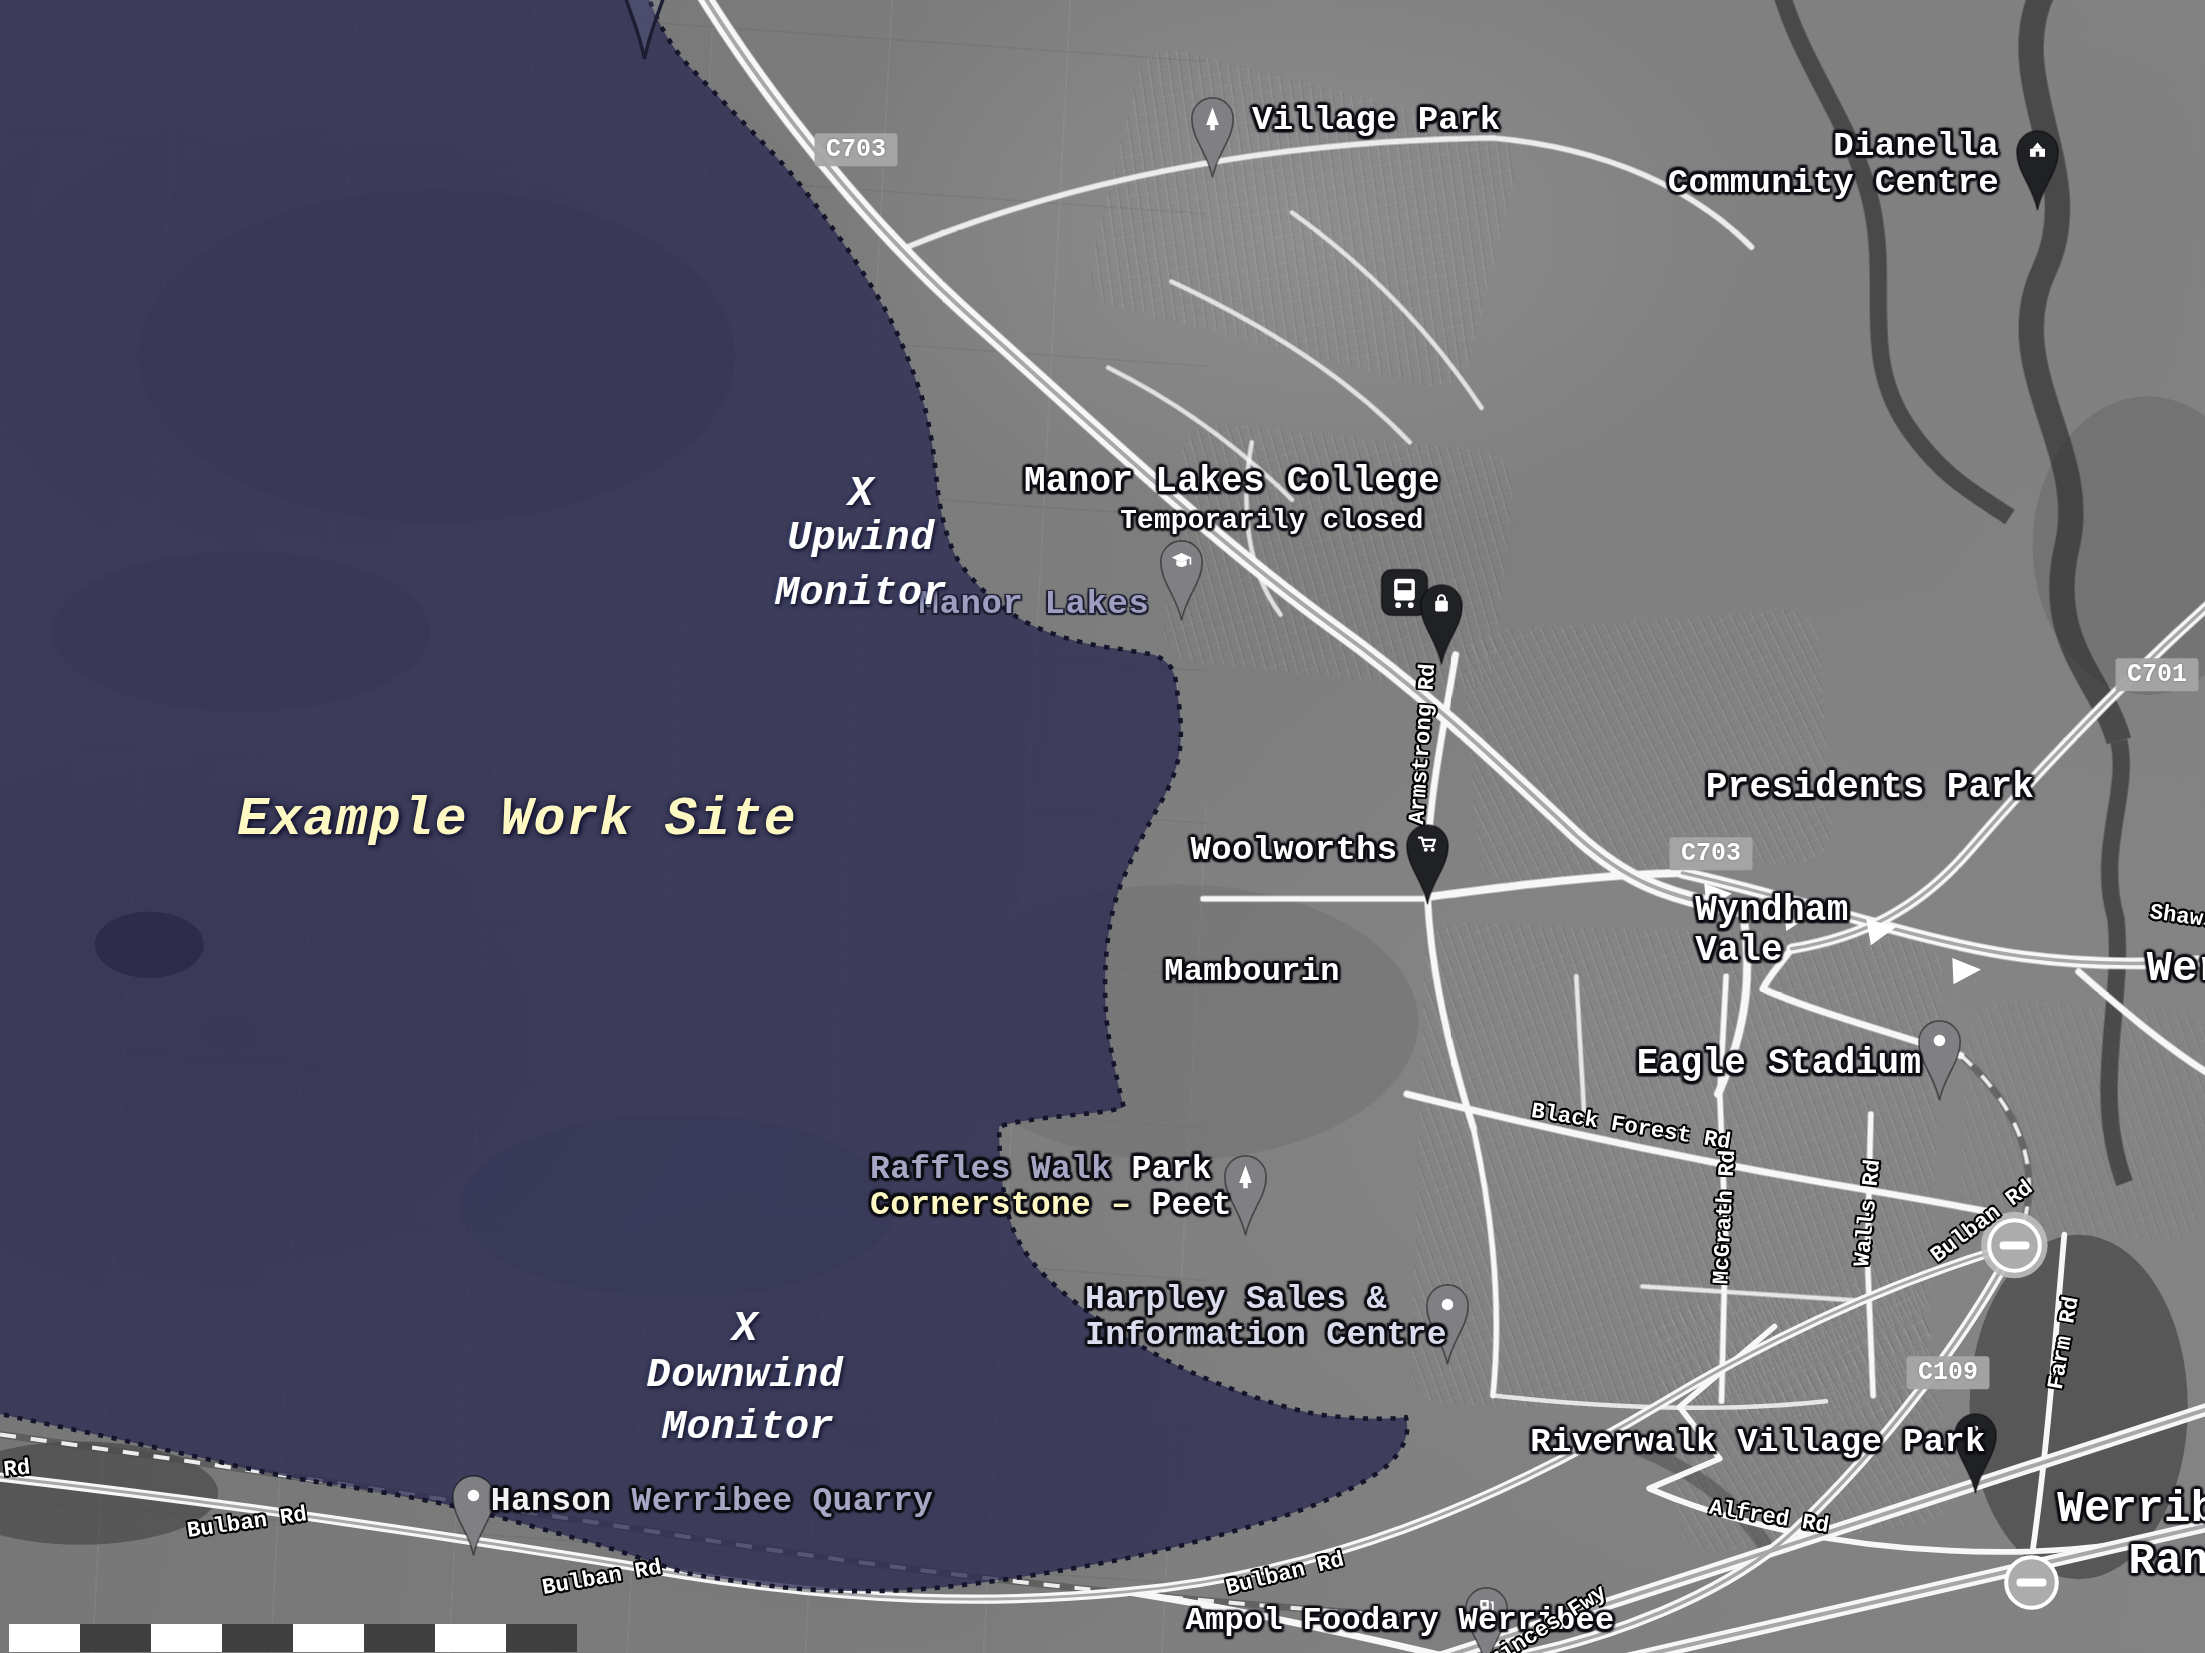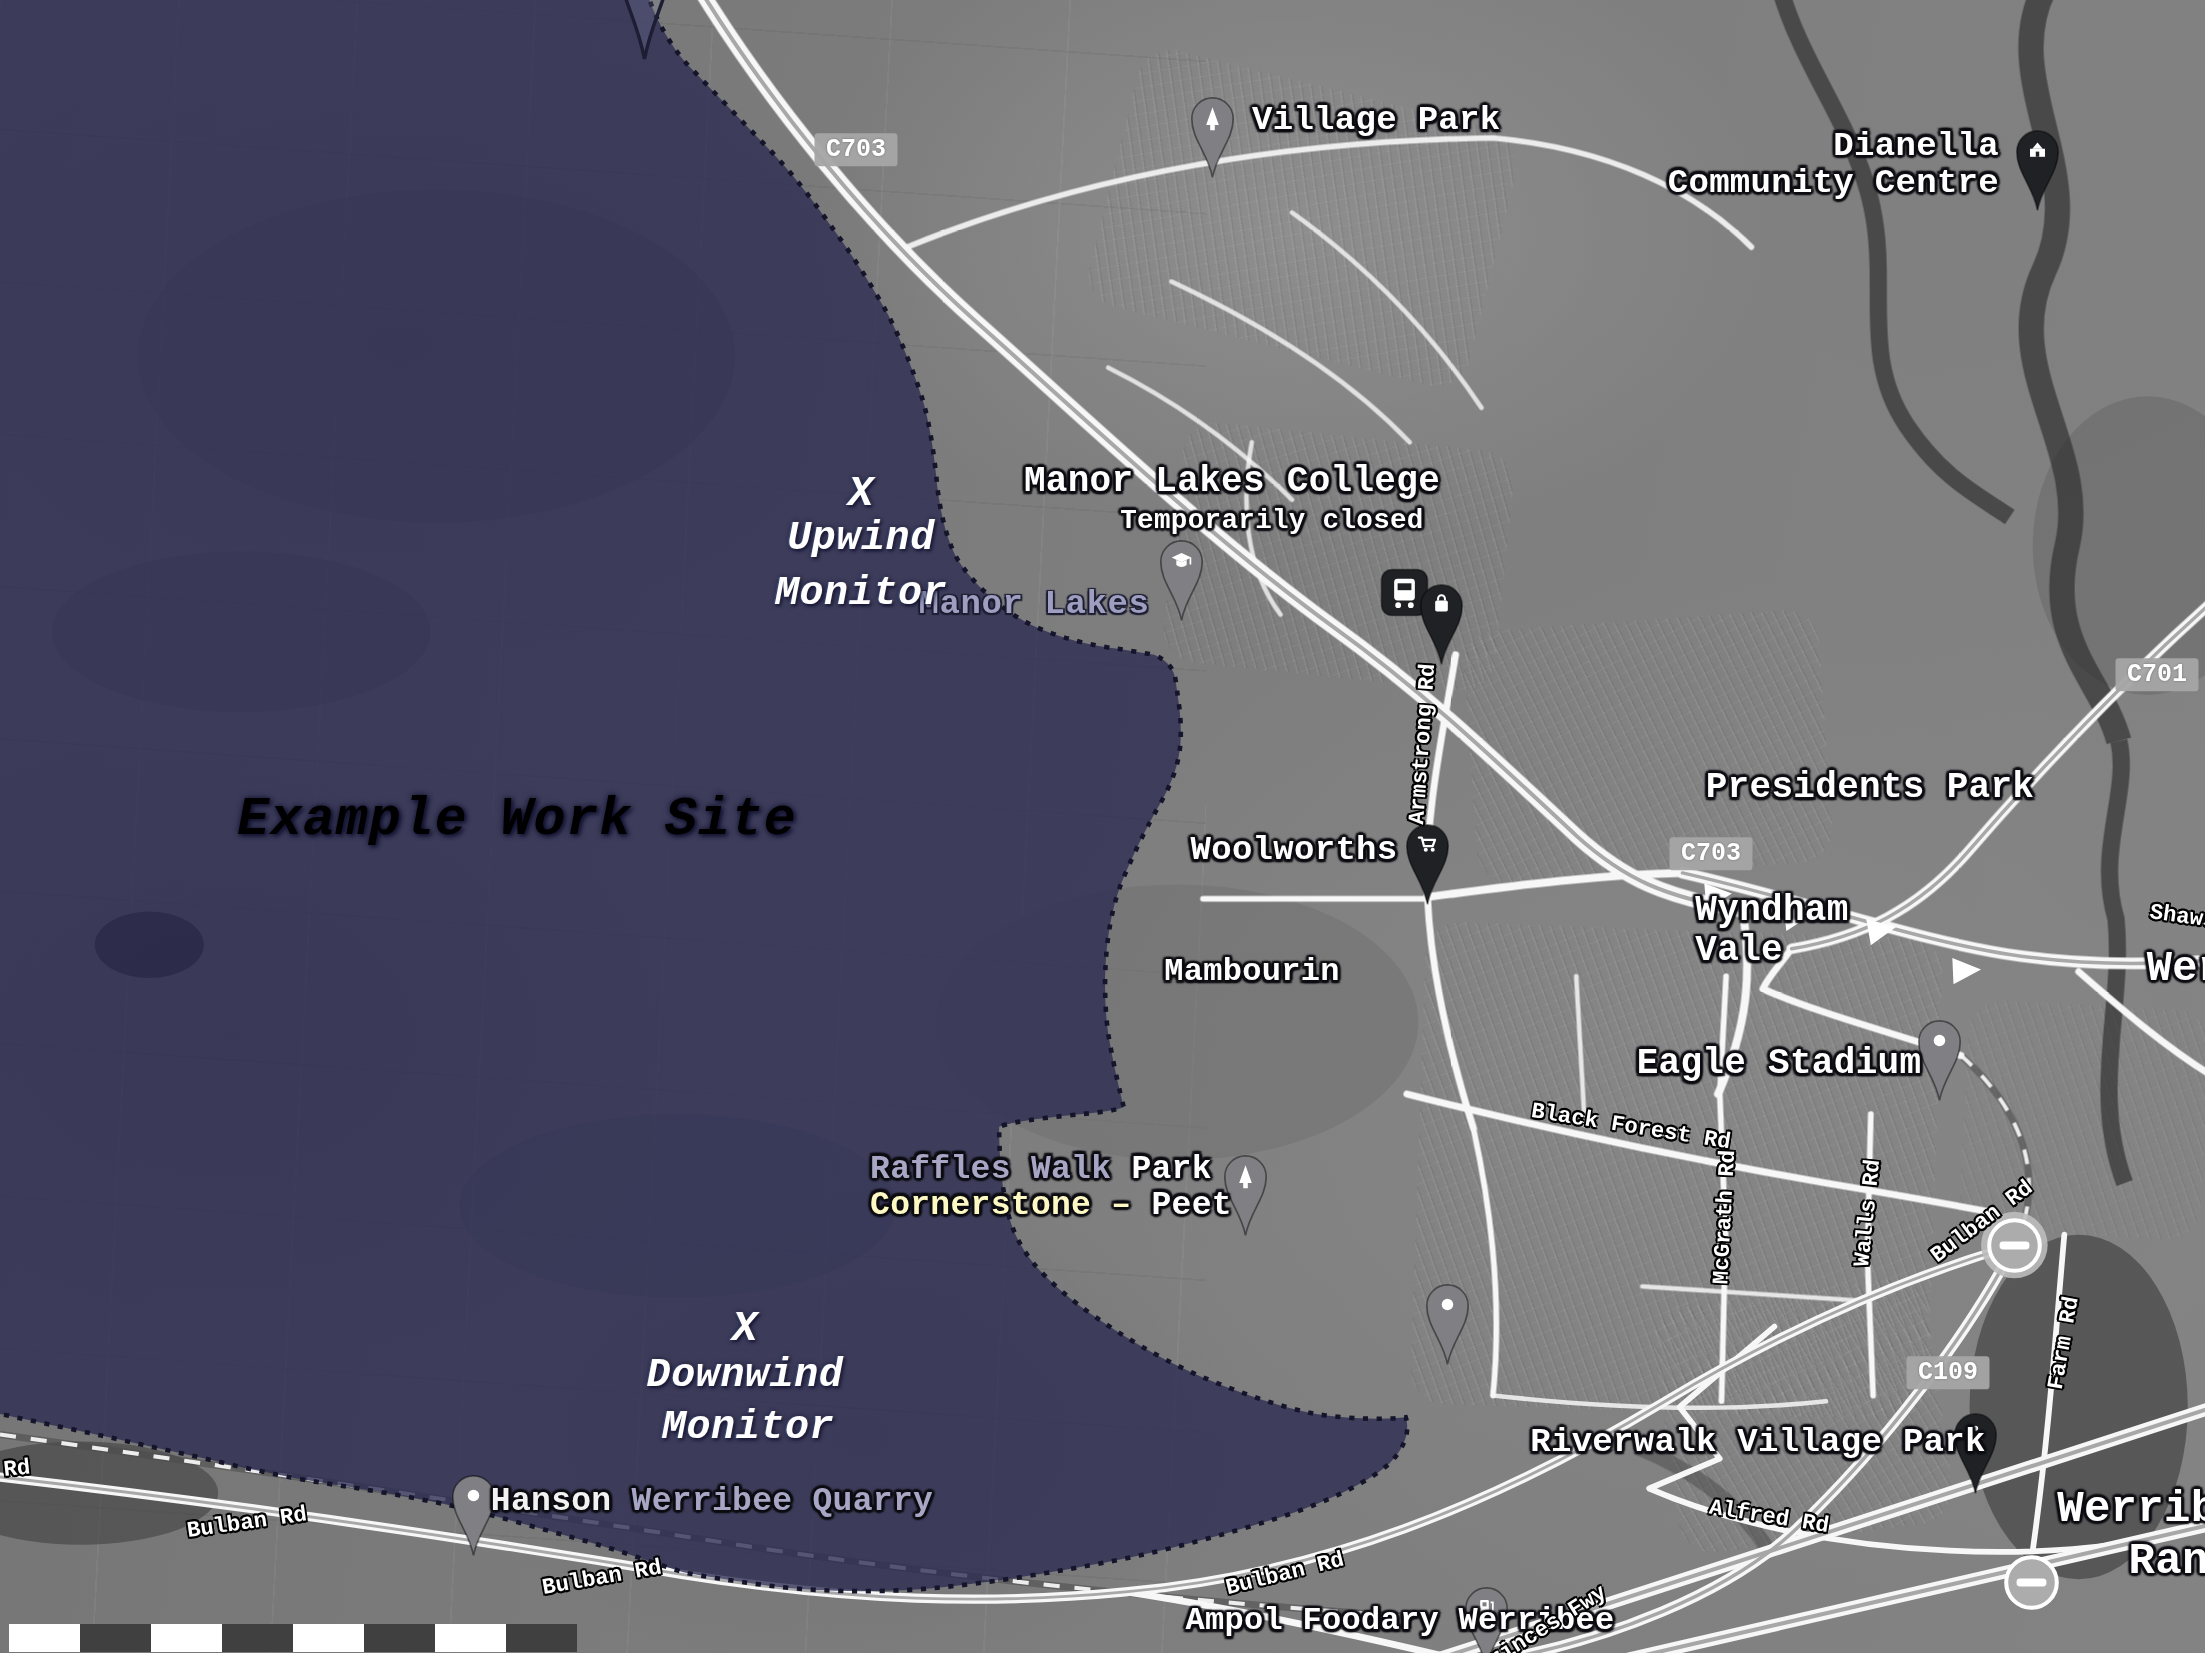--- a/index.html
+++ b/index.html
@@ -27,21 +27,21 @@
   .lbl{position:absolute;white-space:nowrap;font-weight:700;line-height:1.1;z-index:40;}
   .poi{color:#fff;letter-spacing:0.3px;text-shadow:
     -2.3px -2.3px 1.7px #0c0c12,2.3px -2.3px 1.7px #0c0c12,-2.3px 2.3px 1.7px #0c0c12,2.3px 2.3px 1.7px #0c0c12,
     0 -2.9px 1.7px #0c0c12,0 2.9px 1.7px #0c0c12,-2.9px 0 1.7px #0c0c12,2.9px 0 1.7px #0c0c12;}
   .lav{color:#9e9ec0;letter-spacing:0.6px;text-shadow:
     -1.7px -1.7px 1.1px #1d1d32,1.7px -1.7px 1.1px #1d1d32,-1.7px 1.7px 1.1px #1d1d32,1.7px 1.7px 1.1px #1d1d32;}
   .road{font-size:22.4px;color:#fff;text-shadow:
     -1.7px -1.7px 0.6px #000,1.7px -1.7px 0.6px #000,-1.7px 1.7px 0.6px #000,1.7px 1.7px 0.6px #000,0 2.3px 0.6px #000,0 -2.3px 0.6px #000;}
   .shield{background:rgba(166,166,166,.96);color:#fff;font-size:25px;padding:2.9px 11.5px;
     border-radius:3.4px;text-shadow:0 0 2.3px rgba(0,0,0,.35);}
-  .site{font-style:italic;color:#000000;letter-spacing:1.1px;
+  .site{font-style:italic;color:#fef9c3;letter-spacing:1.1px;
     text-shadow:0 0 6.9px rgba(15,15,45,.95),2.3px 2.3px 4.6px rgba(15,15,45,.85);}
   .mon{font-style:italic;color:#fff;letter-spacing:0.6px;
     text-shadow:0 0 5.7px rgba(15,15,45,.9),1.7px 1.7px 3.4px rgba(15,15,45,.8),-1.1px 0 1.1px rgba(120,170,255,.45),1.1px 0 1.1px rgba(255,190,120,.35);}
   .pin{position:absolute;z-index:30;}
   
   #scalebar{position:absolute;left:9.2px;top:1624px;height:27.6px;display:flex;z-index:50;}
   #scalebar .seg{width:71px;height:27.6px;}
 </style>
 </head>
 <body>
@@ -180,20 +180,24 @@
       <div class="lbl poi" style="left: 1779px; top: 1064px; font-size: 36px; transform: translate(-50%, -50%);">
         <div>Eagle Stadium</div>
       </div>
       <div class="lbl poi" style="left: 1252px; top: 972px; font-size: 32px; transform: translate(-50%, -50%);">
         <div>Mambourin</div>
       </div>
       <div class="lbl poi" style="left: 1051px; top: 1188px; font-size: 33px; transform: translate(-50%, -50%);">
         <div><span style="color: rgb(167, 167, 197);">Raffles Walk</span><span style="color: rgb(255, 255, 255);"> Park</span></div>
         <div><span style="color: #fef9c3;">Cornerstone – </span><span style="color: rgb(255, 255, 255);">Peet</span></div>
       </div>
+      <div class="lbl poi" style="left: 1266px; top: 1318px; font-size: 33px; transform: translate(-50%, -50%);">
+        <div><span style="color: rgb(220, 220, 239);">Harpley Sales &amp;</span></div>
+        <div><span style="color: rgb(220, 220, 239);">Information Centre</span></div>
+      </div>
       <div class="lbl poi" style="left: 712px; top: 1502px; font-size: 33px; transform: translate(-50%, -50%);">
         <div><span style="color: rgb(242, 242, 242);">Hanson </span><span style="color: rgb(167, 167, 197);">Werribee Quarry</span></div>
       </div>
       <div class="lbl poi" style="left: 1758px; top: 1443px; font-size: 34px; transform: translate(-50%, -50%);">
         <div>Riverwalk Village Park</div>
       </div>
       <div class="lbl poi" style="left: 1400px; top: 1621px; font-size: 32px; transform: translate(-50%, -50%);">
         <div>Ampol Foodary Werribee</div>
       </div>
       <div class="lbl poi" style="left: 2164px; top: 1509px; font-size: 44px; transform: translate(-50%, -50%);">

